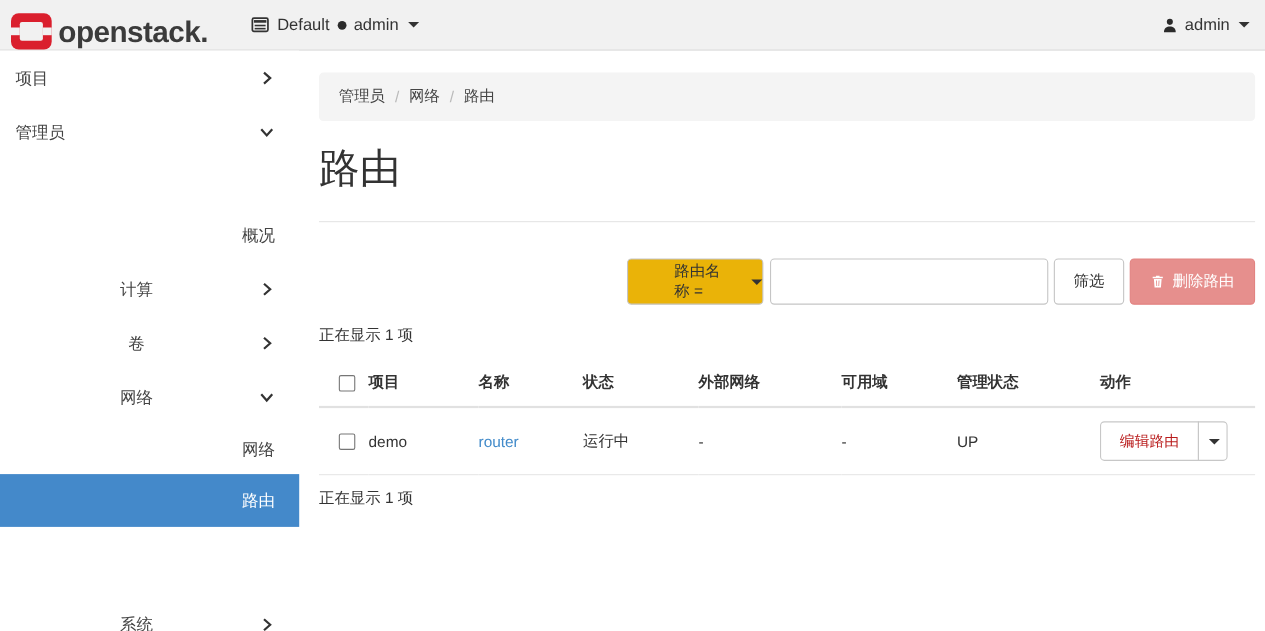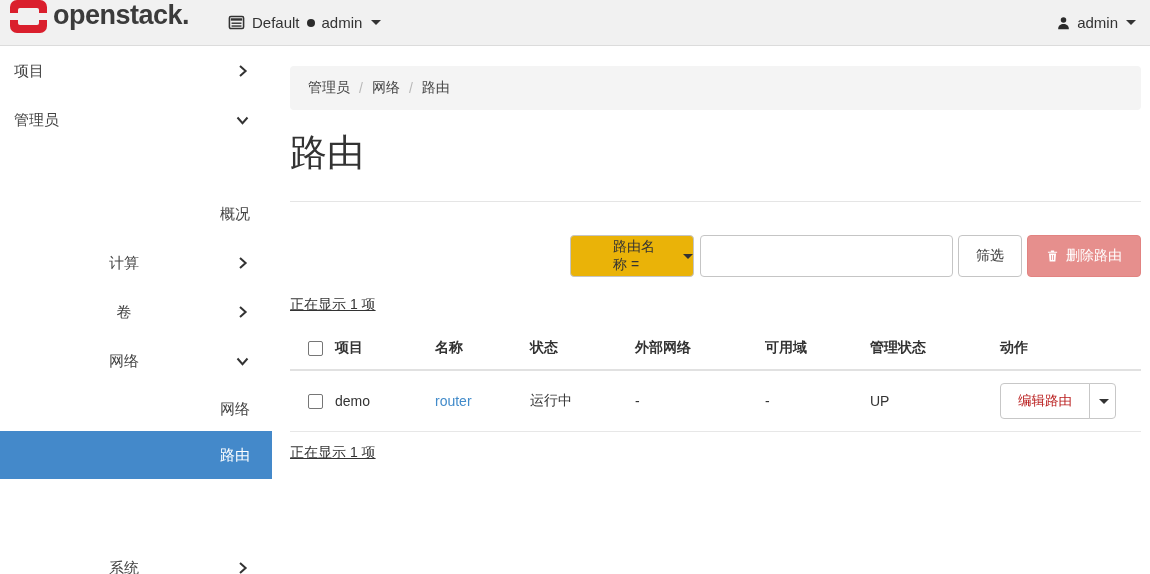--- a/index.html
+++ b/index.html
@@ -2,21 +2,21 @@
 <html><head>
 <meta charset="utf-8">
 <style>
   html,body{margin:0;padding:0;background:#fff;}
   #page{position:relative;width:1150px;height:574px;overflow:hidden;background:#fff;
         font-family:"Liberation Sans","DejaVu Sans",sans-serif;color:#333;}
 
   
   #topnav{position:absolute;left:0;top:0;width:1150px;height:45px;background:#f1f1f1;
           border-bottom:1px solid #dcdcdc;}
-  .brand-wrap{position:absolute;left:10px;top:0;height:45px;display:flex;align-items:flex-start;}
+  .brand-wrap{position:absolute;left:10px;top:0;height:45px;display:flex;align-items:flex-end;}
   .logo-mark{position:relative;width:37px;height:33px;background:#da1f2d;border-radius:7px;}
   .logo-inner{position:absolute;left:8px;right:8px;top:8px;bottom:8px;background:#f1f1f1;border-radius:2px;}
   .logo-notch{position:absolute;width:8px;height:7px;background:#f1f1f1;top:13px;}
   .logo-notch.l{left:0;} .logo-notch.r{right:0;}
   .brand-text{font-size:27px;font-weight:bold;color:#3b3b3b;letter-spacing:-0.5px;margin-left:6px;}
   .ctx-wrap{position:absolute;left:228px;top:0;height:45px;display:flex;align-items:center;gap:7px;
             font-size:15px;color:#333;cursor:pointer;}
   .user-wrap{position:absolute;right:14px;top:0;height:45px;display:flex;align-items:center;gap:6px;
              font-size:15px;color:#333;cursor:pointer;}
   .dot-sep{width:8px;height:8px;border-radius:50%;background:#2b2b2b;display:inline-block;}
@@ -48,21 +48,21 @@
                  align-items:center;justify-content:center;gap:21px;font-size:14px;color:#333;cursor:pointer;padding-left:42px;}
   .filter-input{position:absolute;left:700px;top:235px;width:253px;height:42px;border:1px solid #c5c5c5;
                 border-radius:4px;box-sizing:border-box;padding:0 10px;font-size:14px;font-family:inherit;}
   .btn-filter{position:absolute;left:958px;top:235px;width:64px;height:42px;background:#fff;
               border:1px solid #c5c5c5;border-radius:4px;box-sizing:border-box;font-size:14px;color:#333;
               font-family:Liberation Mono, monospace;cursor:pointer;}
   .btn-delete{position:absolute;left:1027px;top:235px;width:114px;height:42px;background:#e68f8d;
               border:1px solid #e28381;border-radius:4px;box-sizing:border-box;font-size:14px;color:#fff;
               font-family:Liberation Sans, sans-serif;display:flex;align-items:center;justify-content:center;gap:7px;cursor:not-allowed;}
 
-  .table-summary{position:absolute;left:290px;font-size:14px;color:#333;text-decoration:underline;}
+  .table-summary{position:absolute;left:290px;font-size:14px;color:#333;}
   #summary-top{top:296px;} #summary-bottom{top:444px;}
 
   
   #routers-table{position:absolute;left:290px;top:327px;width:851px;border-collapse:collapse;
                  font-size:14px;color:#333;}
   #routers-table th{text-align:left;font-weight:bold;height:42px;border-bottom:2px solid #e1e1e1;
                     padding:0;vertical-align:middle;}
   #routers-table td{height:60px;border-bottom:1px solid #e7e7e7;padding:0;vertical-align:middle;}
   .col-cb{width:45px;padding-left:18px !important;box-sizing:border-box;}
   .cb{appearance:none;-webkit-appearance:none;width:15px;height:15px;border:1px solid #767676;

